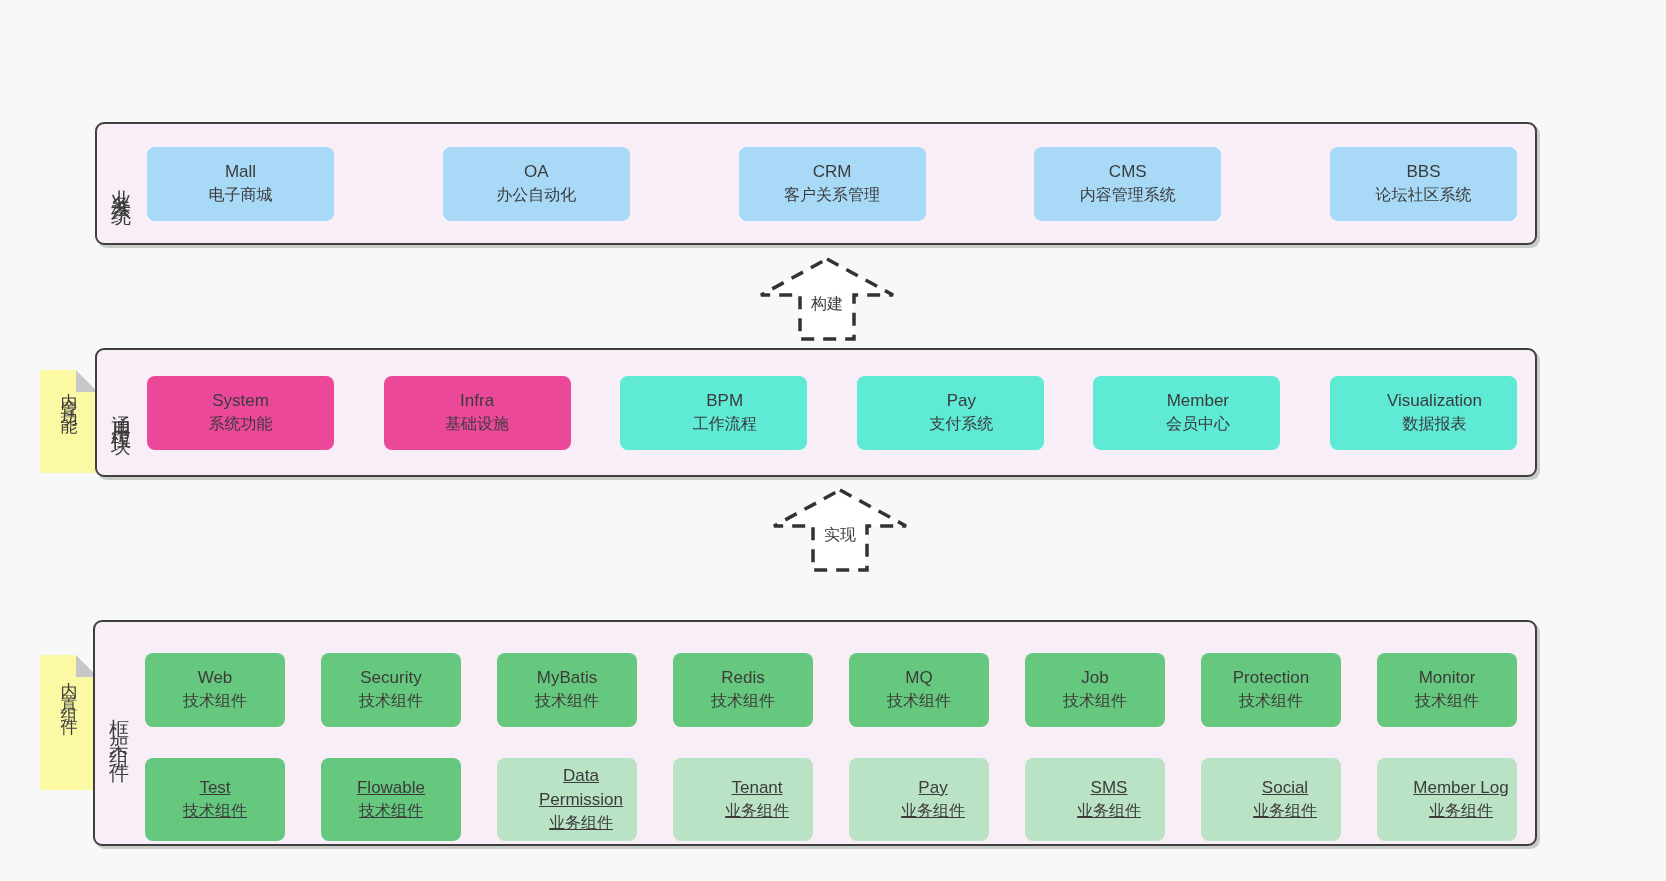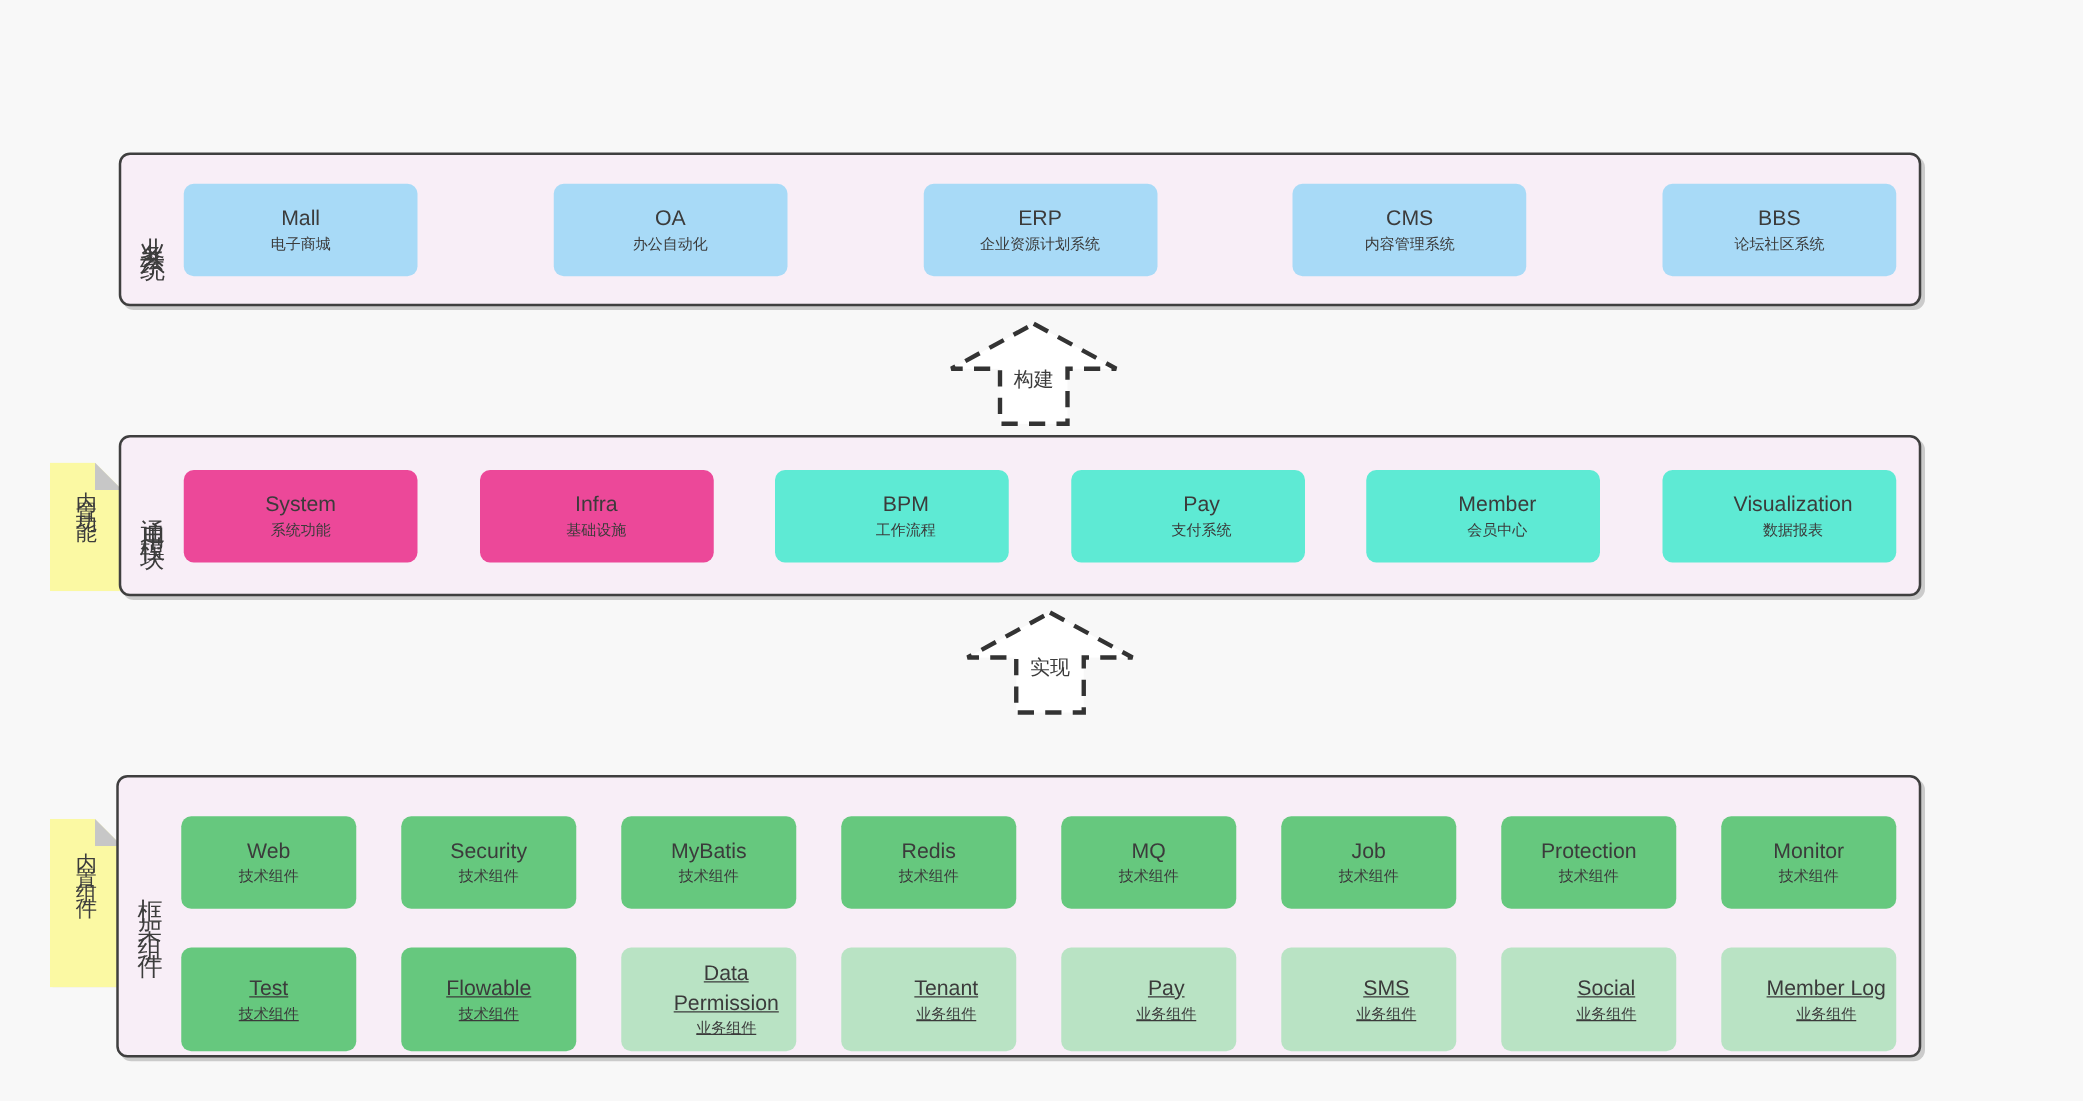--- a/index.html
+++ b/index.html
@@ -20,21 +20,21 @@
   .rows{flex:1;display:flex;flex-direction:column;justify-content:center;gap:31px;padding:0 18px 0 0;margin-top:27px;}
   .row{display:flex;justify-content:space-between;}
 
   
   .box{border-radius:8px;display:flex;flex-direction:column;align-items:center;justify-content:center;
        text-align:center;color:#3b3b3b;line-height:1.4;padding:2px 4px;box-sizing:border-box;}
   .w-lg{width:187px;height:74px;}
   .w-sm{width:140px;height:74px;}
   .w-sm2{width:140px;height:83px;text-decoration:underline;}
   .box .t{font-size:17px;}
-  .box .s{font-size:12px;}
+  .box .s{font-size:16px;}
   .blue{background:#a8daf7;}
   .red{background:#ec4899;}
   .pink{background:#5eead4;padding-left:26px;}
   .gd{background:#66c87e;}
   .gl{background:#b9e3c4;padding-left:32px;}
 
   
   .arrow{position:absolute;width:140px;height:88px;z-index:1;}
   .arrow svg{display:block;}
   .arrow-label{position:absolute;left:50%;top:49px;transform:translate(-50%,-50%);
@@ -71,22 +71,22 @@
     <div class="boxes">
       <div class="box blue w-lg">
         <div class="t">Mall</div>
         <div class="s">电子商城</div>
       </div>
       <div class="box blue w-lg">
         <div class="t">OA</div>
         <div class="s">办公自动化</div>
       </div>
       <div class="box blue w-lg">
-        <div class="t">ERP</div>
-        <div class="s">企业资源计划系统</div>
+        <div class="t">CRM</div>
+        <div class="s">客户关系管理</div>
       </div>
       <div class="box blue w-lg">
         <div class="t">CMS</div>
         <div class="s">内容管理系统</div>
       </div>
       <div class="box blue w-lg">
         <div class="t">BBS</div>
         <div class="s">论坛社区系统</div>
       </div>
     </div>

